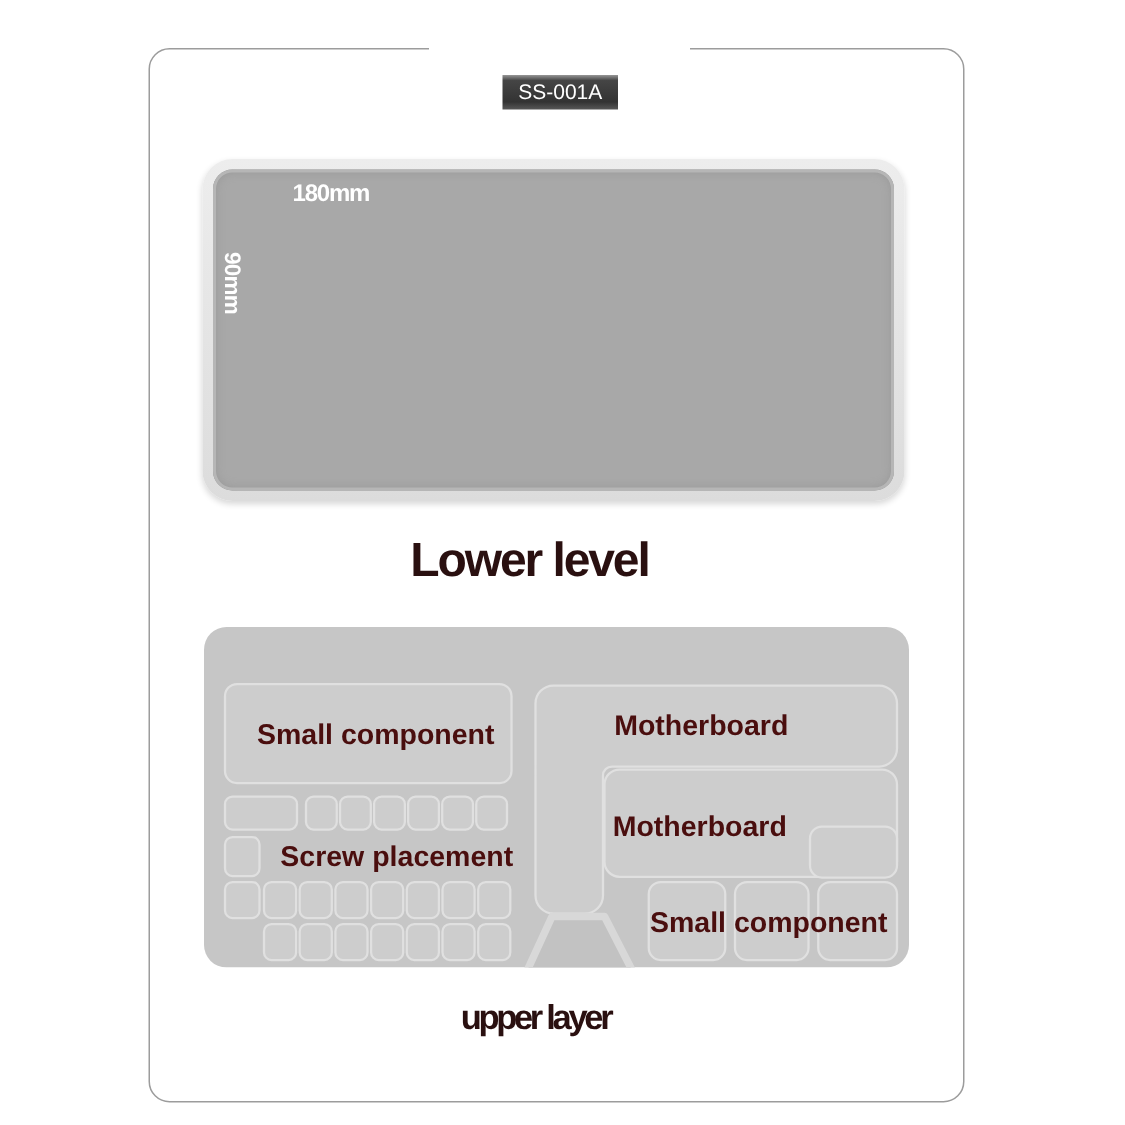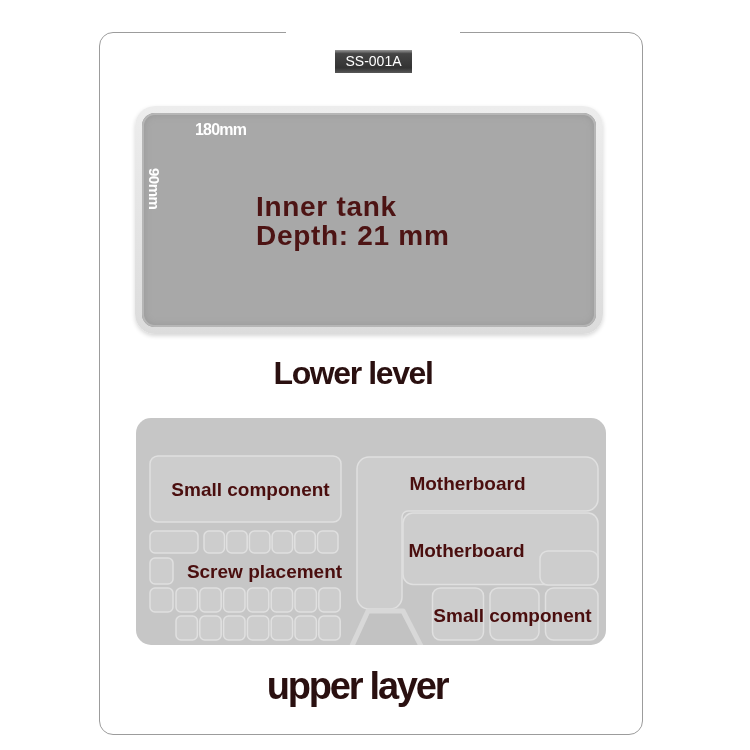--- a/index.html
+++ b/index.html
@@ -18,21 +18,20 @@
   <div class="abs" style="left:335px;top:50px;width:77px;height:23px;background:linear-gradient(180deg,#979797 0%,#454545 16%,#333333 78%,#585858 100%);color:#ffffff;font-size:14px;line-height:23px;text-align:center;">SS-001A</div>
 
   <div class="abs" style="left:135px;top:106px;width:468px;height:228px;border-radius:20px;background:linear-gradient(180deg,#ededed,#dcdcdc);box-shadow:0 2px 4px rgba(0,0,0,0.16);"></div>
 
   <div class="abs" style="left:142px;top:113px;width:454px;height:214px;border-radius:13px;background:#a8a8a8;box-shadow:inset 0 0 0 2px #b6b6b6, inset 0 0 8px #909090;"></div>
 
   <div class="abs" style="left:195px;top:121px;color:#fff;font-weight:bold;font-size:16px;letter-spacing:-0.8px;">180mm</div>
 
   <div class="abs" style="left:163px;top:168px;color:#fff;font-weight:bold;font-size:15px;letter-spacing:-0.5px;transform:rotate(90deg);transform-origin:top left;white-space:nowrap;">90mm</div>
 
-  <div class="abs" style="left:256px;top:192px;color:#4d1414;font-weight:bold;font-size:28px;line-height:29px;letter-spacing:0.7px;">Inner tank<br>Depth: 21 mm</div>
 
   <div class="abs" style="left:253px;top:355px;width:200px;text-align:center;color:#2a1010;font-weight:bold;font-size:32px;letter-spacing:-1.4px;">Lower level</div>
 
   <svg class="abs" style="left:136px;top:418px;" width="470" height="227" viewBox="0 -3 470 227" xmlns="http://www.w3.org/2000/svg">
     <rect x="0" y="-3" width="470" height="227" rx="15" fill="#c6c6c6"></rect>
     <g fill="#cdcdcd" stroke="#e0e0e0" stroke-width="1.5">
 
       <rect x="14" y="35" width="191" height="66" rx="8"></rect>
 
       <rect x="14" y="110" width="48" height="22" rx="5"></rect>
@@ -77,14 +76,14 @@
 
     <g fill="#4a0e0e" font-family="Liberation Sans, sans-serif" font-weight="bold" font-size="19" text-anchor="middle">
       <text x="114.5" y="75">Small component</text>
       <text x="128.5" y="156.5">Screw placement</text>
       <text x="331.5" y="69">Motherboard</text>
       <text x="330.5" y="136">Motherboard</text>
       <text x="376.5" y="200.5">Small component</text>
     </g>
   </svg>
 
-  <div class="abs" style="left:257px;top:665px;width:200px;text-align:center;color:#2a1010;font-weight:bold;font-size:38px;letter-spacing:-2.2px;">upper layer</div>
+  <div class="abs" style="left:257px;top:665px;width:200px;text-align:center;color:#2a1010;font-weight:bold;font-size:23px;letter-spacing:-2.2px;">upper layer</div>
 </div>
 
 </body></html>

